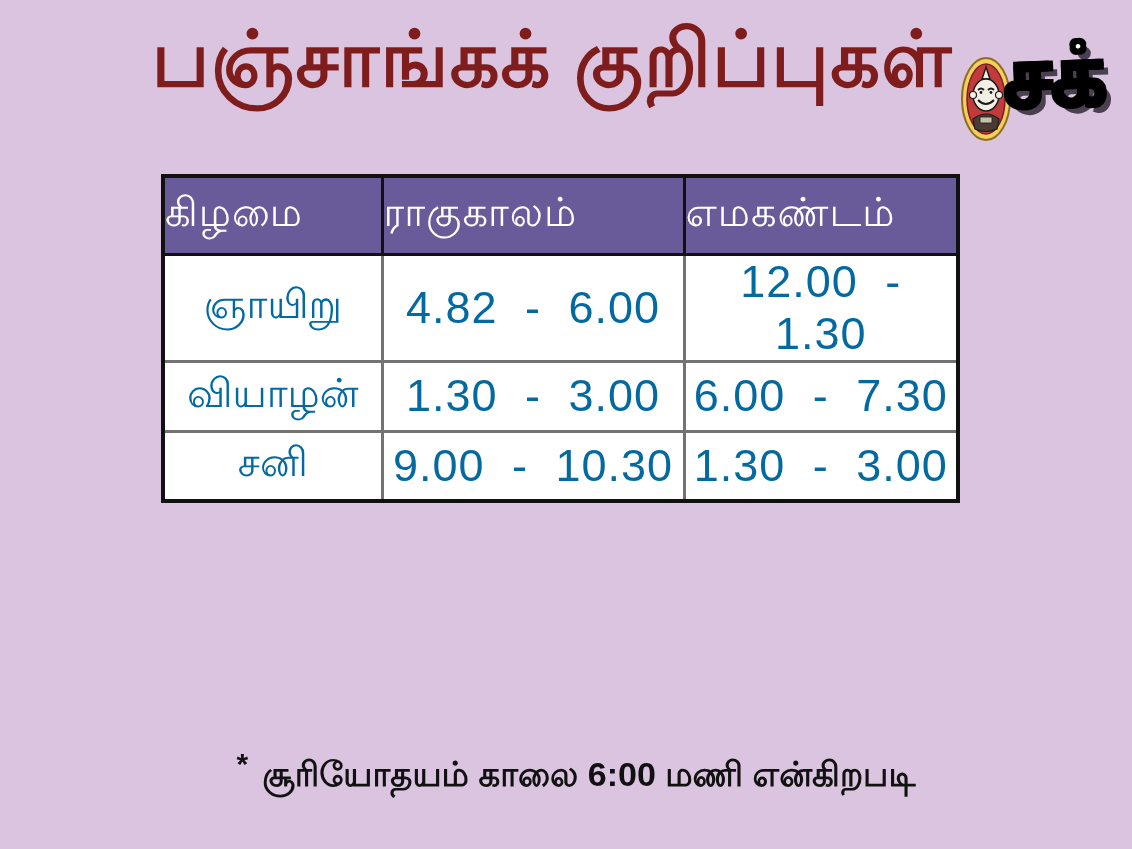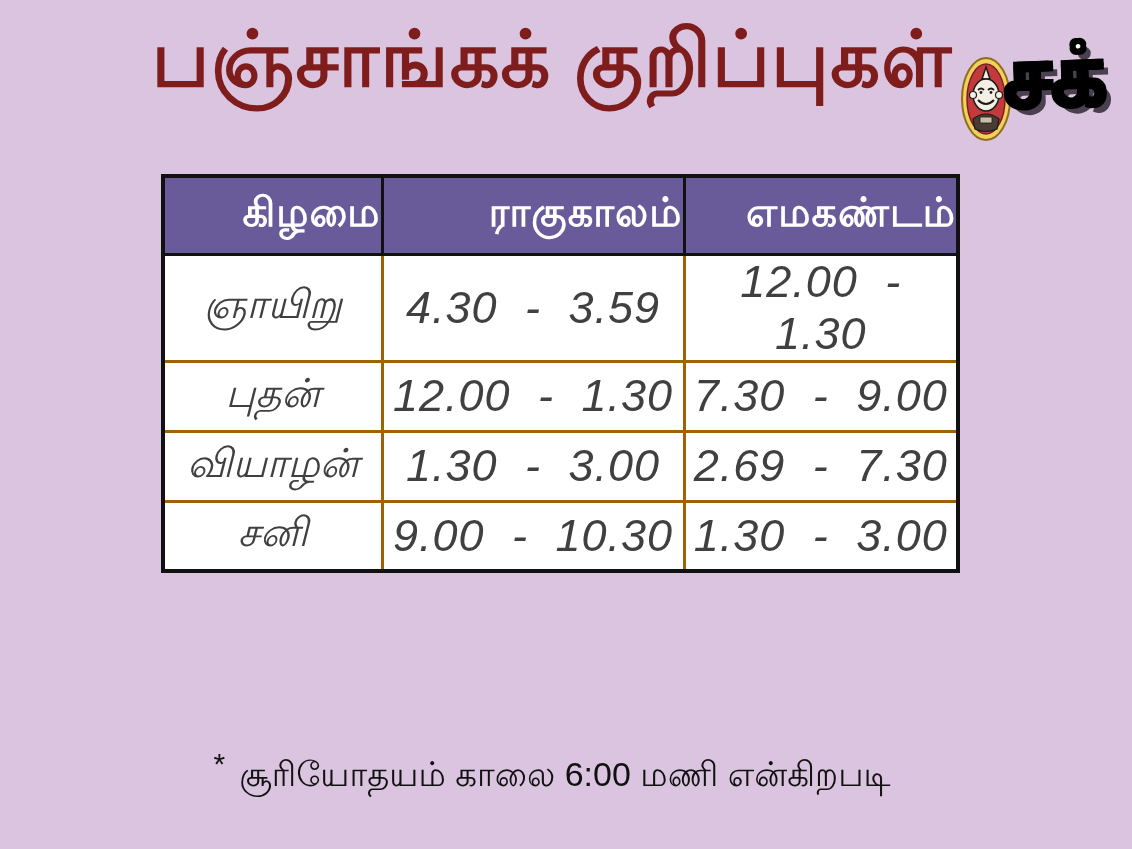--- a/index.html
+++ b/index.html
@@ -50,44 +50,43 @@
     table-layout:fixed;
     border:4px solid #111111;
   }
   .panchang col.c-day  { width:219px; }
   .panchang col.c-rahu { width:302px; }
   .panchang col.c-yama { width:274px; }
   .panchang th {
     background:#695A99;
     color:#ffffff;
     font-size:40px;
-    font-weight:bold;
+    font-weight:normal;
     height:78px;
-    text-align:right;
+    text-align:left;
     border:3px solid #111111;
     letter-spacing:1px;
   }
   .panchang td {
     background:#ffffff;
-    color:#404040;
+    color:#0369a1;
     height:70px;
     text-align:center;
     vertical-align:middle;
-    border:3px solid #a16207;
-    font-style:italic;
+    border:3px solid #737373;
   }
   .panchang td.day-cell  { font-size:40px; }
   .panchang td.time-cell { font-size:45px; word-spacing:14px; letter-spacing:1px; }
   .footnote {
     position:absolute;
     top:747px;
-    left:552px;
+    left:576px;
     transform:translateX(-50%);
     font-size:34px;
-    font-weight:normal;
+    font-weight:bold;
     color:#111111;
     white-space:nowrap;
   }
   .footnote .star {
     font-size:30px;
     vertical-align:super;
     margin-right:14px;
   }
 </style>
 </head>
@@ -124,32 +123,27 @@
   <thead>
     <tr>
       <th>கிழமை</th>
       <th>ராகுகாலம்</th>
       <th>எமகண்டம்</th>
     </tr>
   </thead>
   <tbody>
     <tr>
       <td class="day-cell">ஞாயிறு</td>
-      <td class="time-cell">4.30 - 3.59</td>
+      <td class="time-cell">4.82 - 6.00</td>
       <td class="time-cell">12.00 - 1.30</td>
-    </tr>
-    <tr>
-      <td class="day-cell">புதன்</td>
-      <td class="time-cell">12.00 - 1.30</td>
-      <td class="time-cell">7.30 - 9.00</td>
     </tr>
     <tr>
       <td class="day-cell">வியாழன்</td>
       <td class="time-cell">1.30 - 3.00</td>
-      <td class="time-cell">2.69 - 7.30</td>
+      <td class="time-cell">6.00 - 7.30</td>
     </tr>
     <tr>
       <td class="day-cell">சனி</td>
       <td class="time-cell">9.00 - 10.30</td>
       <td class="time-cell">1.30 - 3.00</td>
     </tr>
   </tbody>
 </table>
 
 <div class="footnote">

